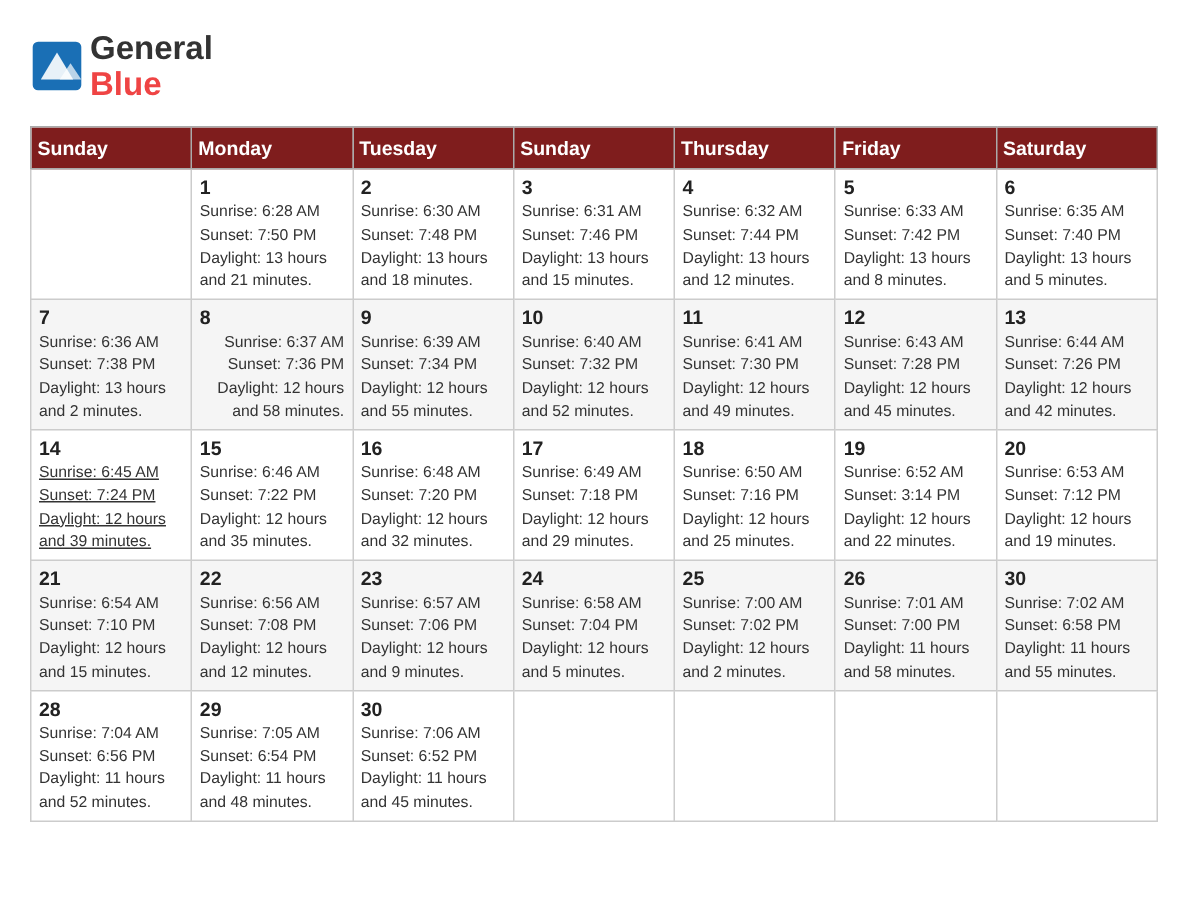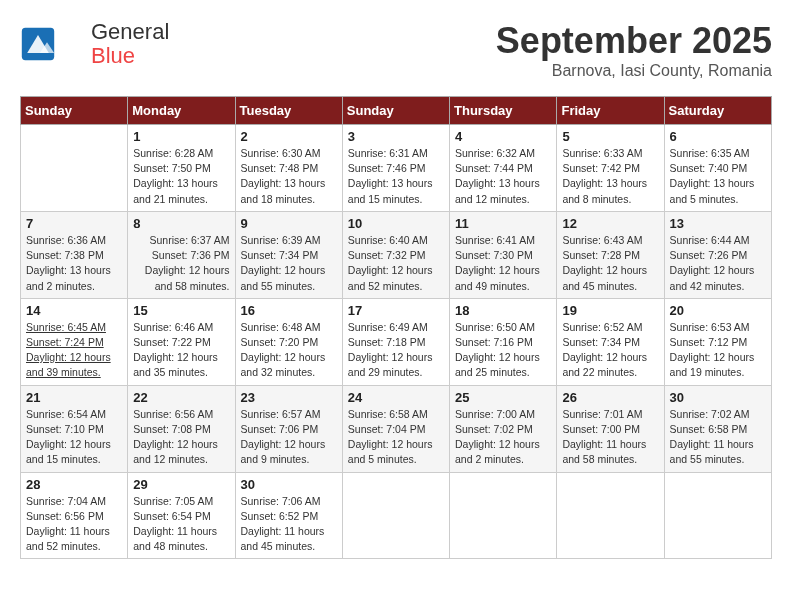--- a/index.html
+++ b/index.html
@@ -15,23 +15,22 @@
       justify-content: space-between;
       align-items: flex-start;
       margin-bottom: 16px;
     }
     .logo {
       display: flex;
       align-items: center;
     }
     .logo-text {
       font-size: 22px;
-      font-weight: normal;
+      font-weight: bold;
       line-height: 1.1;
-      margin-left: 31px;
     }
     .logo-general { color: #333; }
     .logo-blue { color: #ef4444; }
     .logo-icon {
       width: 36px;
       height: 36px;
       margin-right: 4px;
     }
     .title-block {
       text-align: right;
@@ -93,24 +92,20 @@
     <svg class="logo-icon" viewBox="0 0 40 40">
       <rect x="2" y="2" width="36" height="36" rx="4" fill="#1a6fb5"></rect>
       <polygon points="8,30 20,10 32,30" fill="white" opacity="0.9"></polygon>
       <polygon points="22,30 30,18 38,30" fill="white" opacity="0.7"></polygon>
     </svg>
     <div class="logo-text">
       <div class="logo-general">General</div>
       <div class="logo-blue">Blue</div>
     </div>
   </div>
-  <div class="title-block">
-    <div class="month-title">September 2025</div>
-    <div class="location">Barnova, Iasi County, Romania</div>
-  </div>
 </div>
 
 <table class="calendar">
   <thead>
     <tr>
     <th>Sunday</th>
         <th>Monday</th>
         <th>Tuesday</th>
         <th>Sunday</th>
         <th>Thursday</th>
@@ -247,21 +242,21 @@
         <td>
           <div class="day-num">18</div>
           <div class="day-info" style="white-space: pre-line;">Sunrise: 6:50 AM
 Sunset: 7:16 PM
 Daylight: 12 hours
 and 25 minutes.</div>
         </td>
         <td>
           <div class="day-num">19</div>
           <div class="day-info" style="white-space: pre-line;">Sunrise: 6:52 AM
-Sunset: 7:34 PM
+Sunset: 3:14 PM
 Daylight: 12 hours
 and 22 minutes.</div>
         </td>
         <td>
           <div class="day-num">20</div>
           <div class="day-info" style="white-space: pre-line;">Sunrise: 6:53 AM
 Sunset: 7:12 PM
 Daylight: 12 hours
 and 19 minutes.</div>
         </td>

